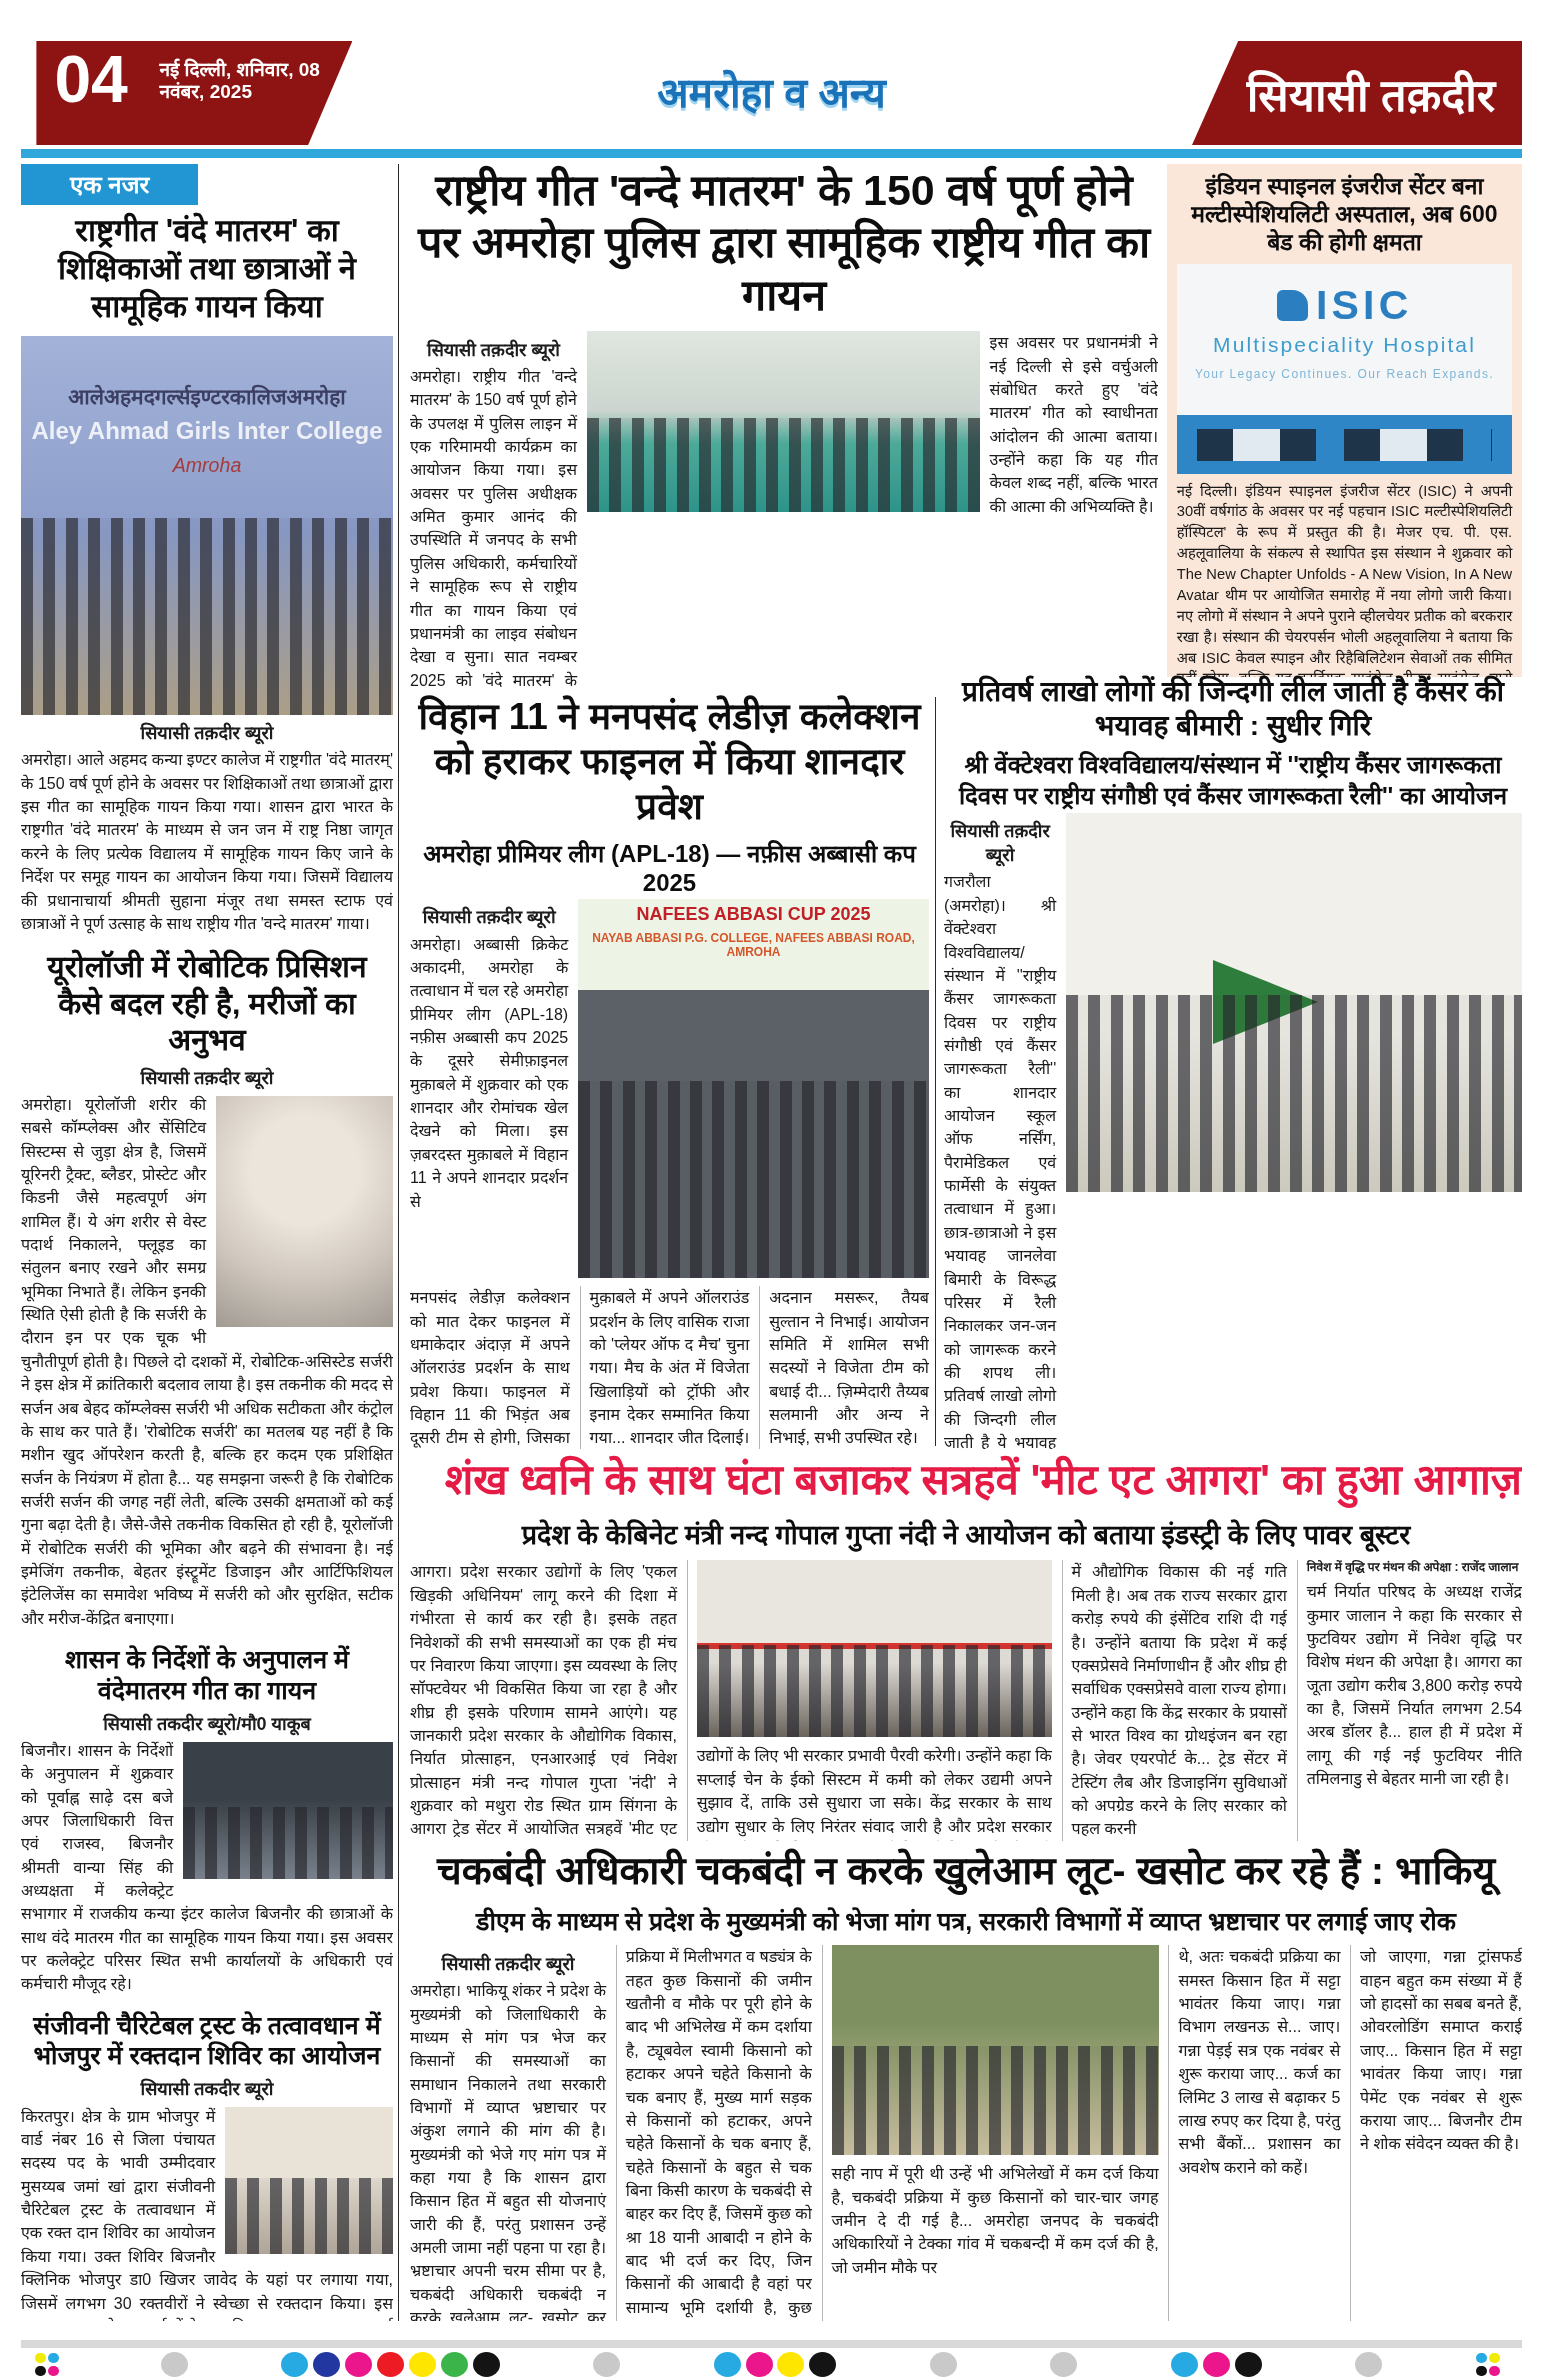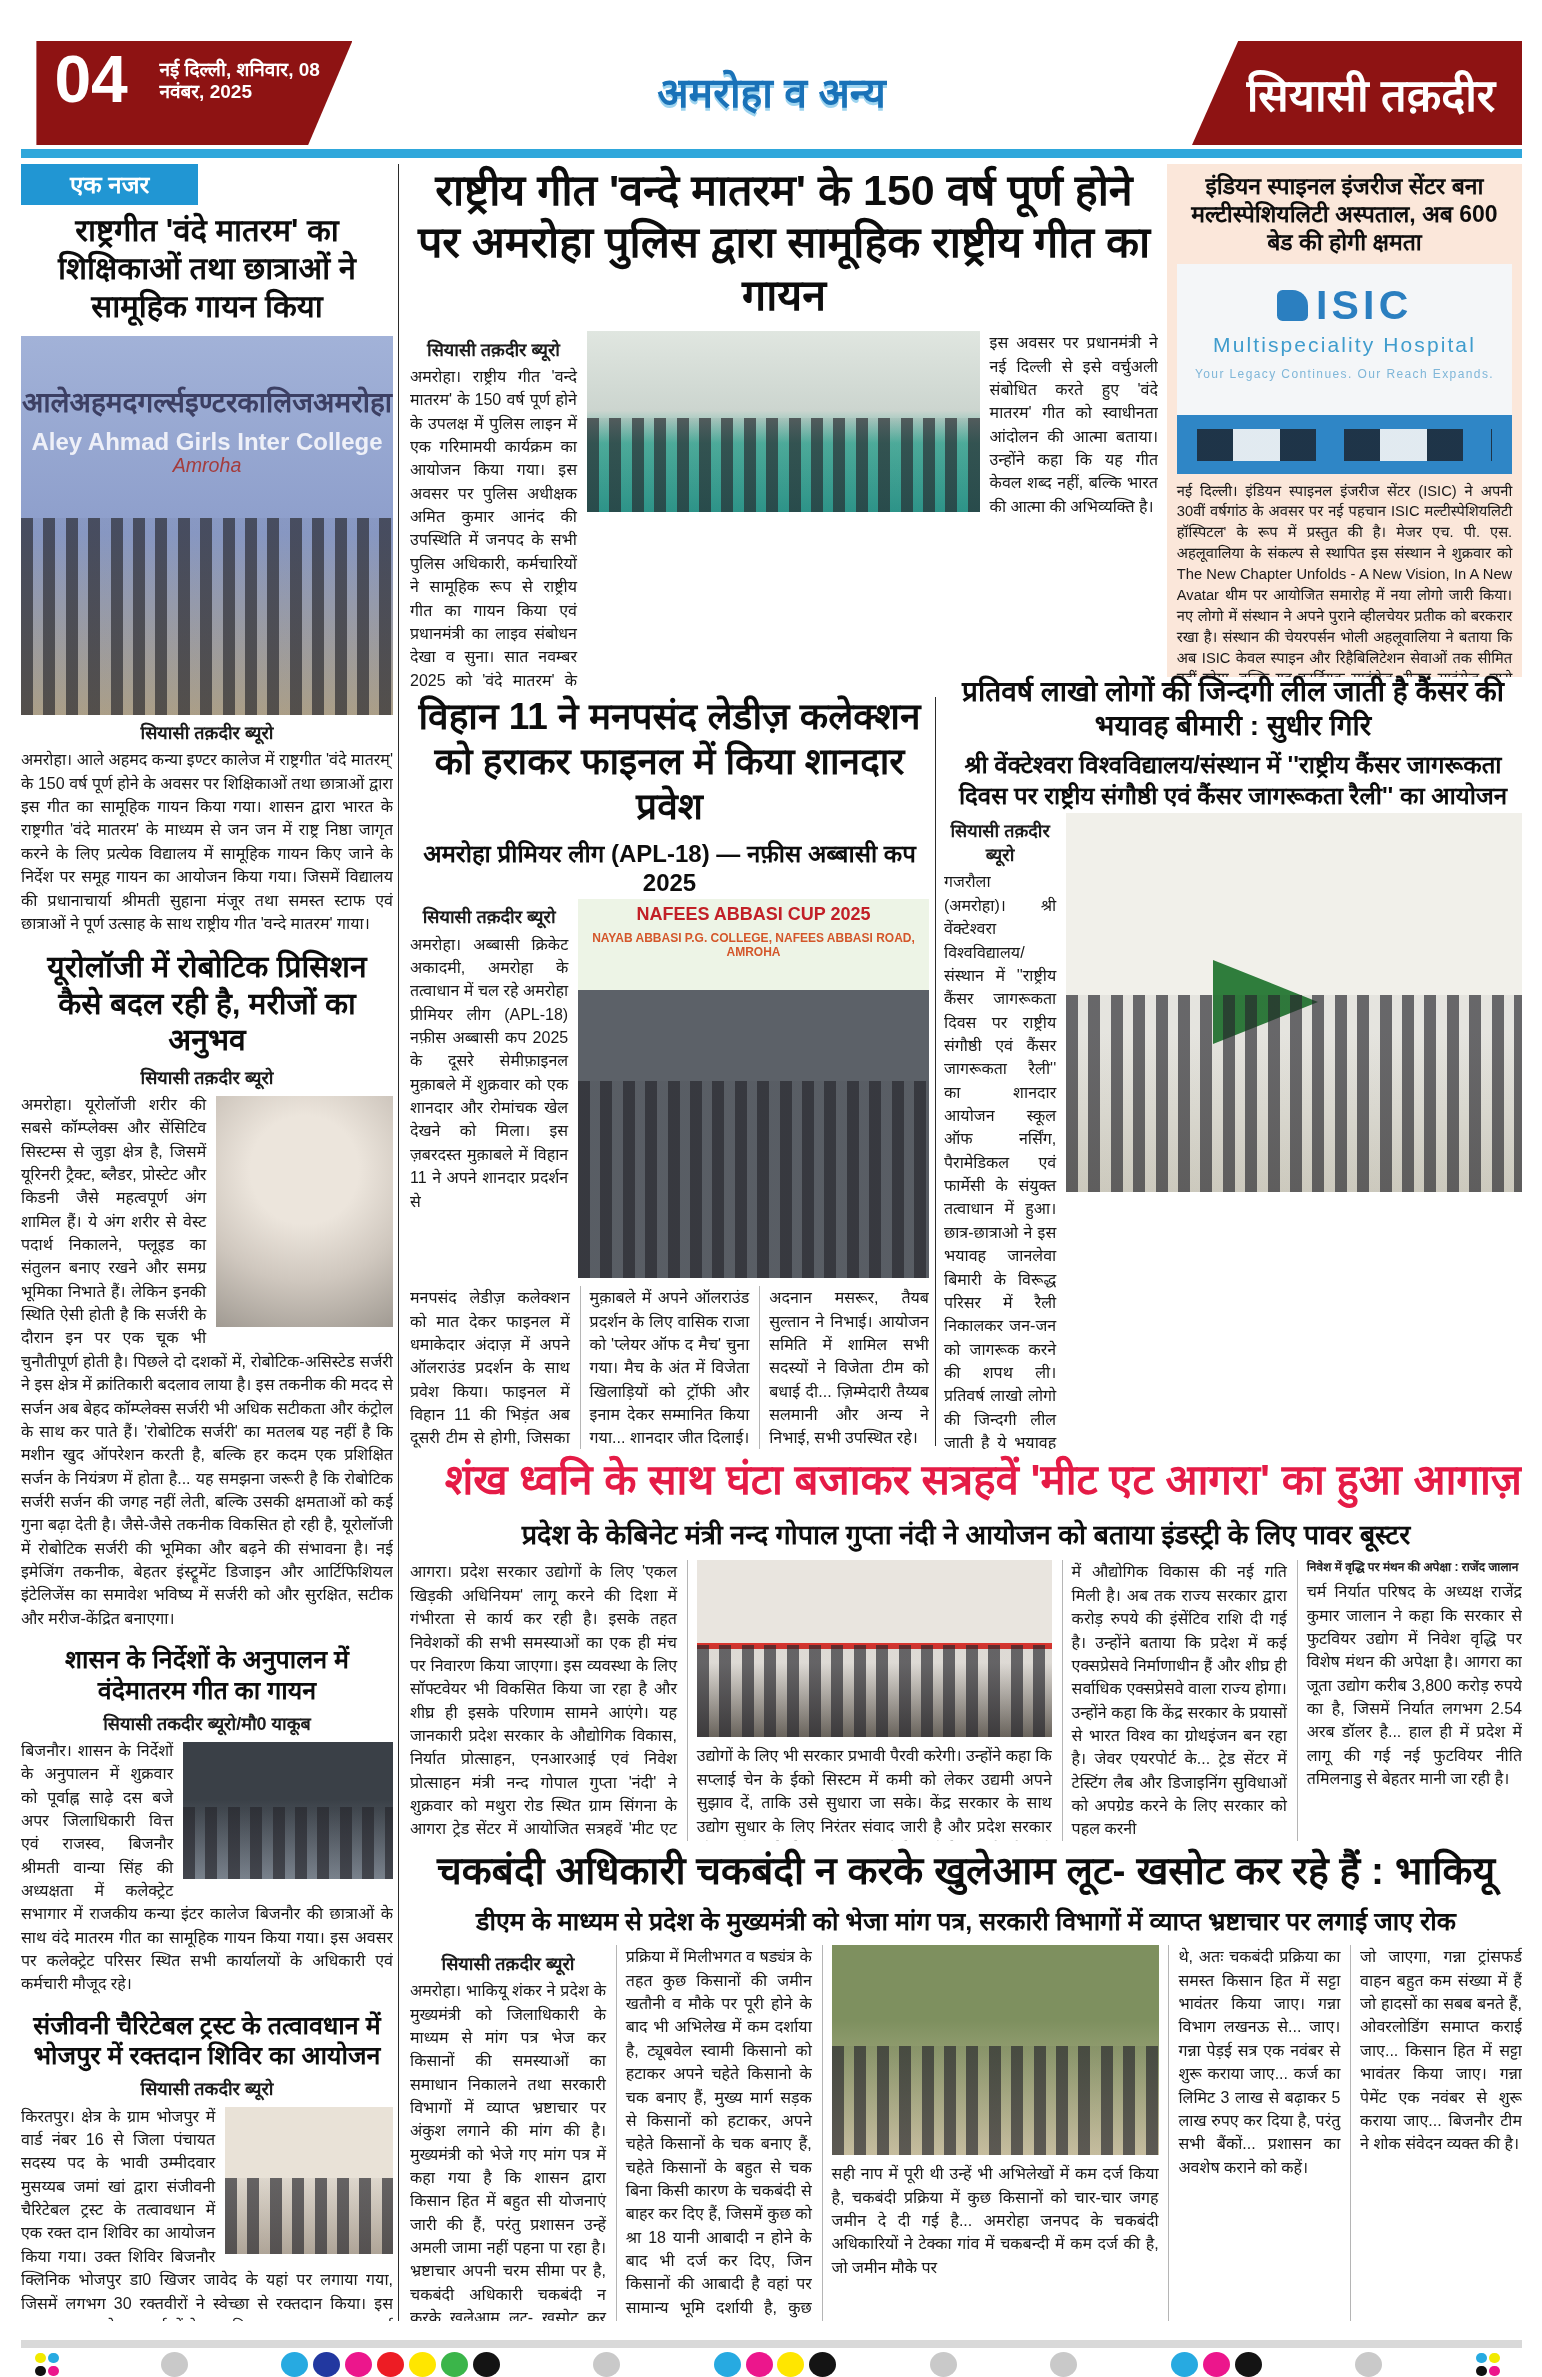--- a/index.html
+++ b/index.html
@@ -44,22 +44,22 @@
   .cols { display:flex; gap:9.8px; }
   .cols > div { flex:1; }
   .cols.ruled > div + div { border-left:0.7px solid #b5b5b5; padding-left:9px; }
   .fl-r { float:right; margin:2.8px 0 5.6px 9.8px; }
   
   .leftcol { position:absolute; left:21px; top:164px; width:372px; height:2157px; overflow:hidden; }
   .eknajar { text-align:left; margin-bottom:7px; }
   .eknajar span { display:inline-block; background:#2196d3; color:#fff; font-size:24px; font-weight:bold; padding:2.8px 49px 5.6px; }
   .hl-lead { font-size:31px; margin:2.8px 1.4px 9.8px; }
   .ph-college { width:372px; height:379px; background:linear-gradient(180deg,#a2b2d8 0%,#8d9ecb 52%,#b3a68d 100%); }
-  .ph-college-hi { position:absolute; top:46px; width:100%; text-align:center; color:#3c3f63; font-weight:bold; font-size:28px; }
-  .ph-college-en { position:absolute; top:92px; width:100%; text-align:center; color:#eef0f8; font-weight:bold; font-size:24px; }
+  .ph-college-hi { position:absolute; top:46px; width:100%; text-align:center; color:#3c3f63; font-weight:bold; font-size:21px; }
+  .ph-college-en { position:absolute; top:81px; width:100%; text-align:center; color:#eef0f8; font-weight:bold; font-size:24px; }
   .ph-college-script { position:absolute; top:118px; width:100%; text-align:center; color:#a43c3c; font-size:19.6px; font-style:italic; }
   .hl-urology { font-size:30px; margin:14px 1.4px 4.2px; }
   .ph-doctor { width:177px; height:231px; background:radial-gradient(circle at 50% 32%, #ece5dc 0 30%, #cfc7be 62%, #a09a92 100%); }
   .hl-small { font-size:25px; margin:14px 0 2.8px; }
   .ph-collect { width:210px; height:137px; background:linear-gradient(180deg,#3a4047 0 42%,#7e8792 100%); }
   .ph-blood { width:168px; height:147px; background:linear-gradient(180deg,#e9e2d7 0 48%,#b7ac9e 100%); }
   
   .mainarea { position:absolute; left:410px; top:164px; width:1112px; height:2157px; }
   .art { position:absolute; overflow:hidden; }
   .art-main { left:0; top:0; width:748px; height:525px; }

